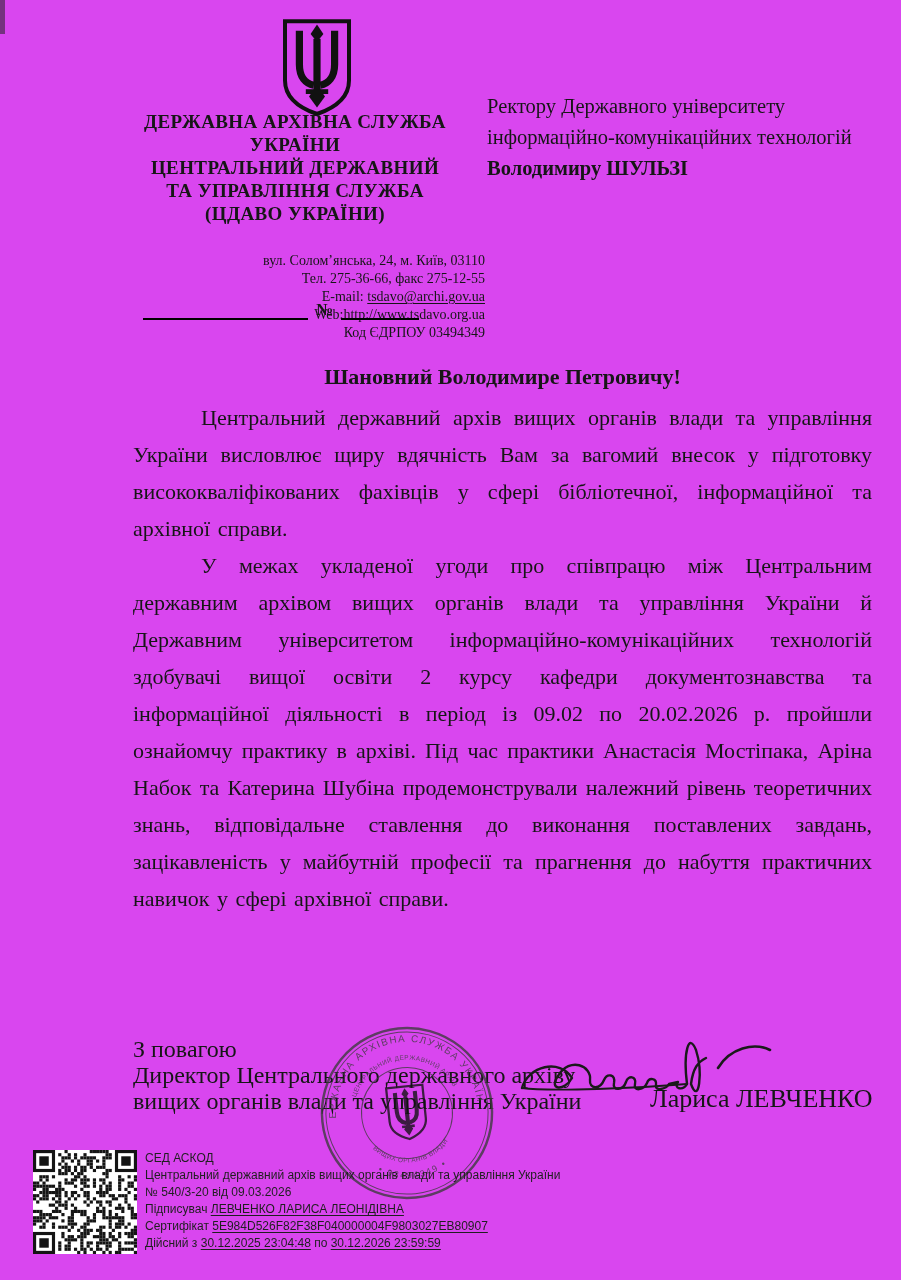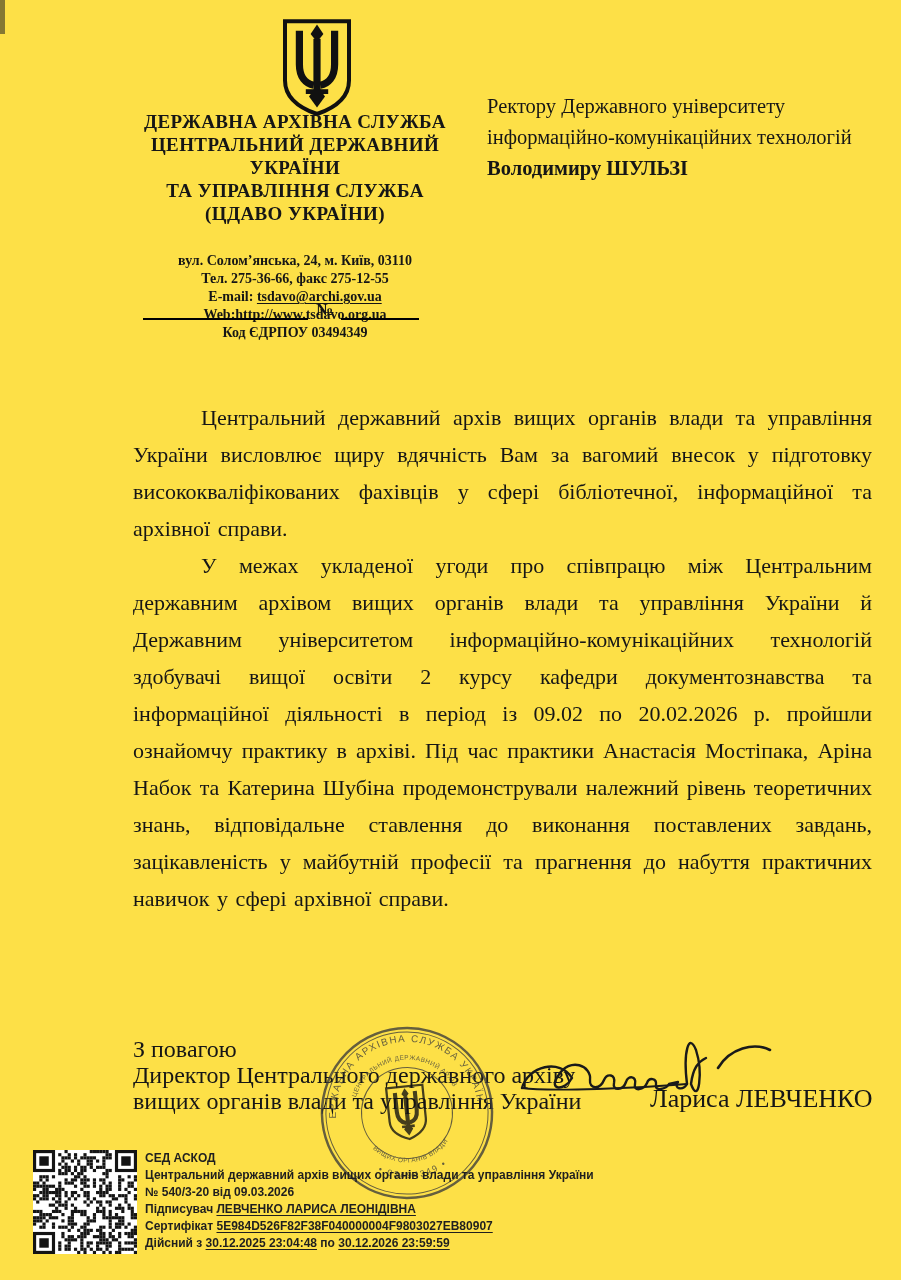--- a/index.html
+++ b/index.html
@@ -1,29 +1,29 @@
 <!DOCTYPE html>
 <html><head>
 <meta charset="utf-8">
 <style>
   html,body{margin:0;padding:0;background:#e9e9e9;}
-  .page{position:relative;width:901px;height:1280px;margin:0 auto;background:#fde047;
+  .page{position:relative;width:901px;height:1280px;margin:0 auto;background:#d946ef;
         font-family:"Liberation Serif", serif;color:#161616;overflow:hidden;}
 
   
   .scan-artifact{position:absolute;left:0;top:0;width:5px;height:34px;background:#222;opacity:.55;}
 
   
   .emblem{position:absolute;left:276px;top:18px;width:82px;height:100px;}
 
   
   .org-block{position:absolute;left:105px;top:110px;width:380px;text-align:center;}
   .org-line{font-weight:bold;font-size:19px;line-height:23px;letter-spacing:.4px;}
   .contact-block{position:absolute;left:105px;top:252px;width:380px;text-align:center;}
-  .contact-line{font-weight:bold;font-size:14px;line-height:18px;}
+  .contact-line{font-weight:normal;font-size:14px;line-height:18px;text-align:right;}
   .contact-line u{text-underline-offset:2px;}
 
   
   .refline{position:absolute;left:143px;top:300px;width:300px;font-size:17px;font-weight:bold;
            display:flex;align-items:flex-end;gap:8px;}
   .blank{display:inline-block;border-bottom:2px solid #000;height:18px;}
   .blank.b1{width:165px;}
   .blank.b2{width:78px;}
 
   
@@ -44,21 +44,21 @@
   
   .seal{position:absolute;left:318px;top:1024px;width:178px;height:178px;opacity:.78;
         transform:rotate(-6deg);}
 
   
   .signature-svg{position:absolute;left:520px;top:1026px;width:256px;height:96px;}
 
   
   .qr{position:absolute;left:33px;top:1150px;width:104px;height:104px;}
   .stamp-block{position:absolute;left:145px;top:1150px;width:520px;
-               font-family:"Liberation Sans", sans-serif;font-weight:bold;font-size:12px;
+               font-family:"Liberation Sans", sans-serif;font-weight:normal;font-size:12px;
                line-height:17px;color:#1f1f1f;}
   .stamp-block u{text-underline-offset:2px;}
 </style>
 </head>
 <body>
 
 <div class="page">
 
   <svg width="0" height="0" style="position:absolute">
     <defs>
@@ -77,22 +77,22 @@
   </svg>
 
   <div class="scan-artifact"></div>
 
   <svg class="emblem" viewBox="0 0 100 125">
     <use href="#tryzub"></use>
   </svg>
 
   <div class="org-block">
     <div class="org-line">ДЕРЖАВНА АРХІВНА СЛУЖБА</div>
+    <div class="org-line">УКРАЇНИ</div>
     <div class="org-line">ЦЕНТРАЛЬНИЙ ДЕРЖАВНИЙ</div>
-    <div class="org-line">УКРАЇНИ</div>
     <div class="org-line">ТА УПРАВЛІННЯ СЛУЖБА</div>
     <div class="org-line">(ЦДАВО УКРАЇНИ)</div>
   </div>
 
   <div class="contact-block">
     <div class="contact-line">вул. Солом’янська, 24, м. Київ, 03110</div>
     <div class="contact-line">Тел. 275-36-66, факс 275-12-55</div>
     <div class="contact-line">
       <span>E-mail:</span>
       <u>tsdavo@archi.gov.ua</u>
@@ -108,20 +108,21 @@
     <span>№</span>
     <span class="blank b2"></span>
   </div>
 
   <div class="recipient">
     <div>Ректору Державного університету</div>
     <div>інформаційно-комунікаційних технологій</div>
     <div class="name">Володимиру ШУЛЬЗІ</div>
   </div>
 
+  <div class="salutation">Шановний Володимире Петровичу!</div>
 
   <div class="body-text">
     <p>Центральний державний архів вищих органів влади та управління України висловлює щиру вдячність Вам за вагомий внесок у підготовку висококваліфікованих фахівців у сфері бібліотечної, інформаційної та архівної справи.</p>
     <p>У межах укладеної угоди про співпрацю між Центральним державним архівом вищих органів влади та управління України й Державним університетом інформаційно-комунікаційних технологій здобувачі вищої освіти 2 курсу кафедри документознавства та інформаційної діяльності в період із 09.02 по 20.02.2026 р. пройшли ознайомчу практику в архіві. Під час практики Анастасія Мостіпака, Аріна Набок та Катерина Шубіна продемонстрували належний рівень теоретичних знань, відповідальне ставлення до виконання поставлених завдань, зацікавленість у майбутній професії та прагнення до набуття практичних навичок у сфері архівної справи.</p>
   </div>
 
   <div class="sign-block">
     <div>З повагою</div>
     <div>Директор Центрального державного архіву</div>
     <div>вищих органів влади та управління України</div>

